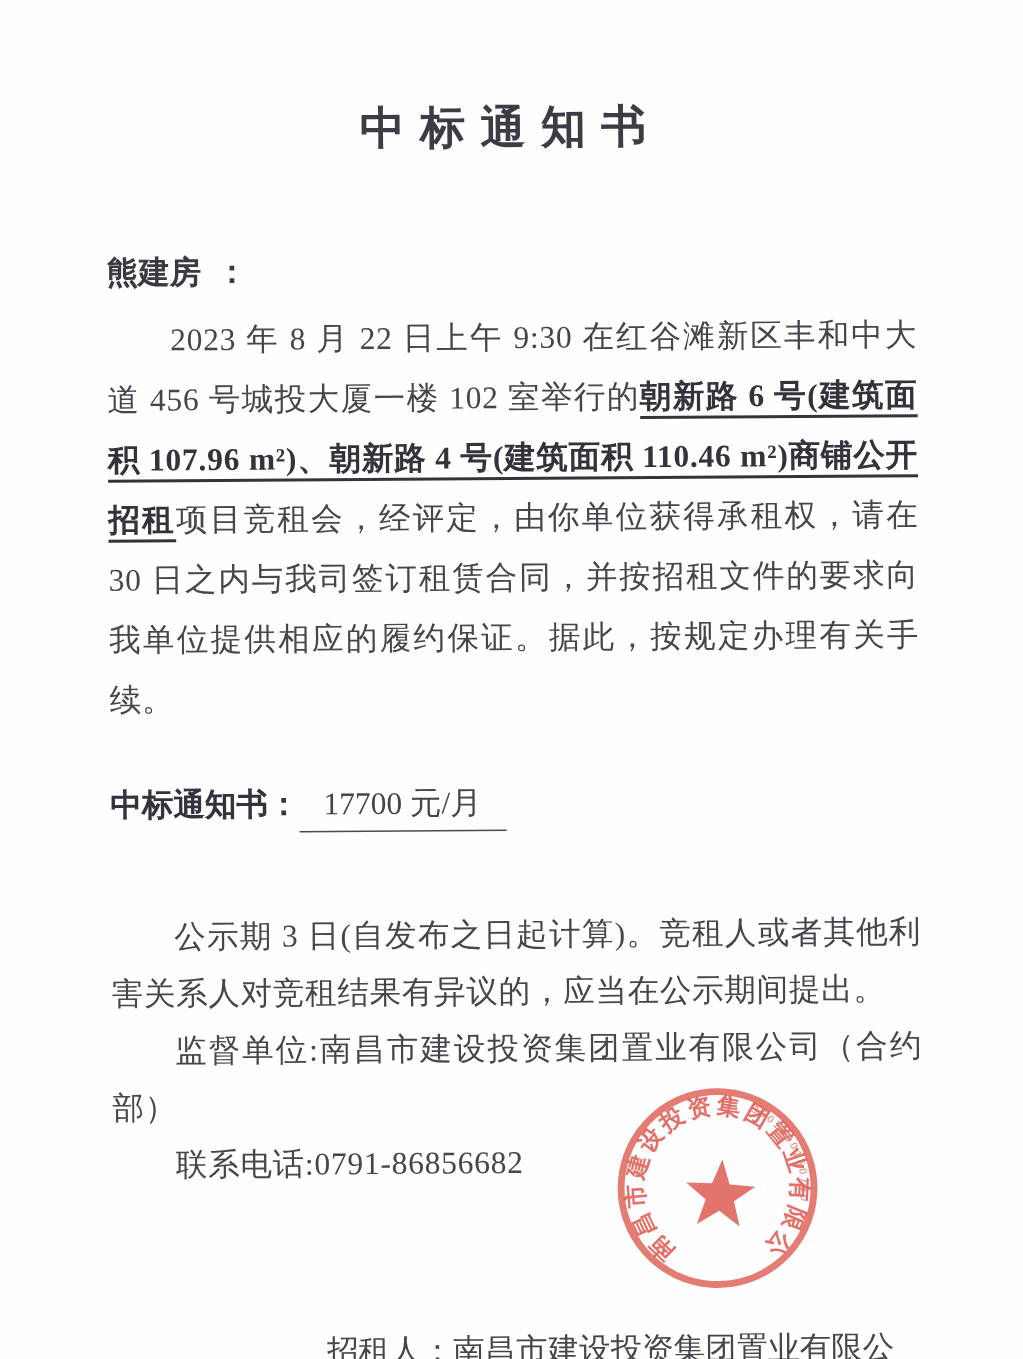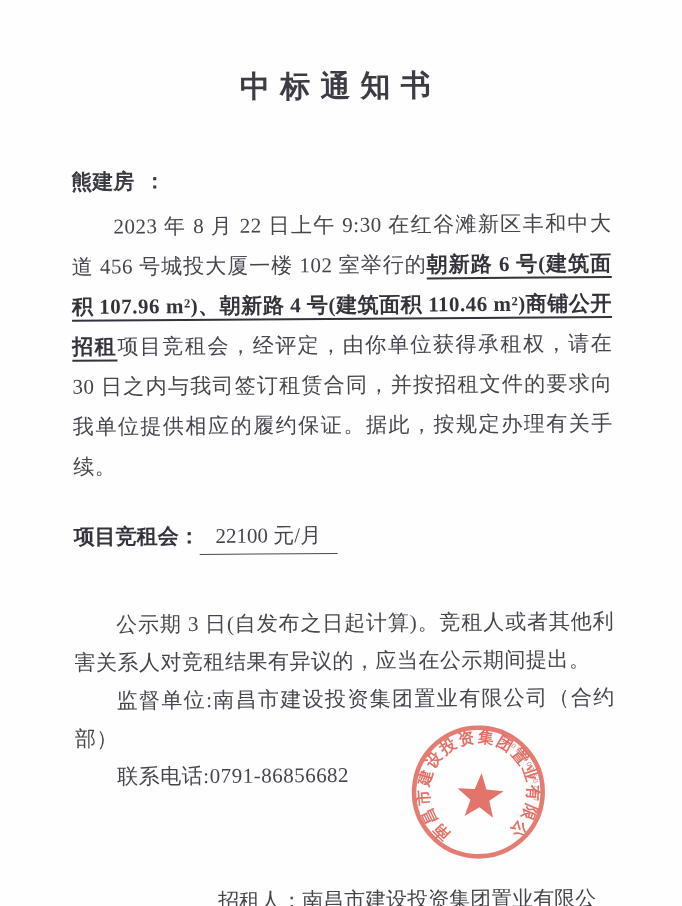--- a/index.html
+++ b/index.html
@@ -114,21 +114,21 @@
 
     <div class="salutation">
       <span class="name">熊建房</span><span>：</span>
     </div>
 
     <p class="body-para">
       <span>2023 年 8 月 22 日上午 9:30 在红谷滩新区丰和中大道 456 号城投大厦一楼 102 室举行的</span><span class="bold-underline">朝新路 6 号(建筑面积 107.96 m²)、朝新路 4 号(建筑面积 110.46 m²)商铺公开招租</span><span>项目竞租会，经评定，由你单位获得承租权，请在 30 日之内与我司签订租赁合同，并按招租文件的要求向我单位提供相应的履约保证。据此，按规定办理有关手续。</span>
     </p>
 
     <div class="result-line">
-      <span class="result-label">项目竞租会：</span><span class="result-value">22100 元/月</span>
+      <span class="result-label">中标通知书：</span><span class="result-value">17700 元/月</span>
     </div>
 
     <div class="notice-block">
       <p>公示期 3 日(自发布之日起计算)。竞租人或者其他利害关系人对竞租结果有异议的，应当在公示期间提出。</p>
       <p>监督单位:南昌市建设投资集团置业有限公司（合约部）</p>
       <p>联系电话:0791-86856682</p>
     </div>
 
     <div class="footer-block">
       <div class="lessor-line">

